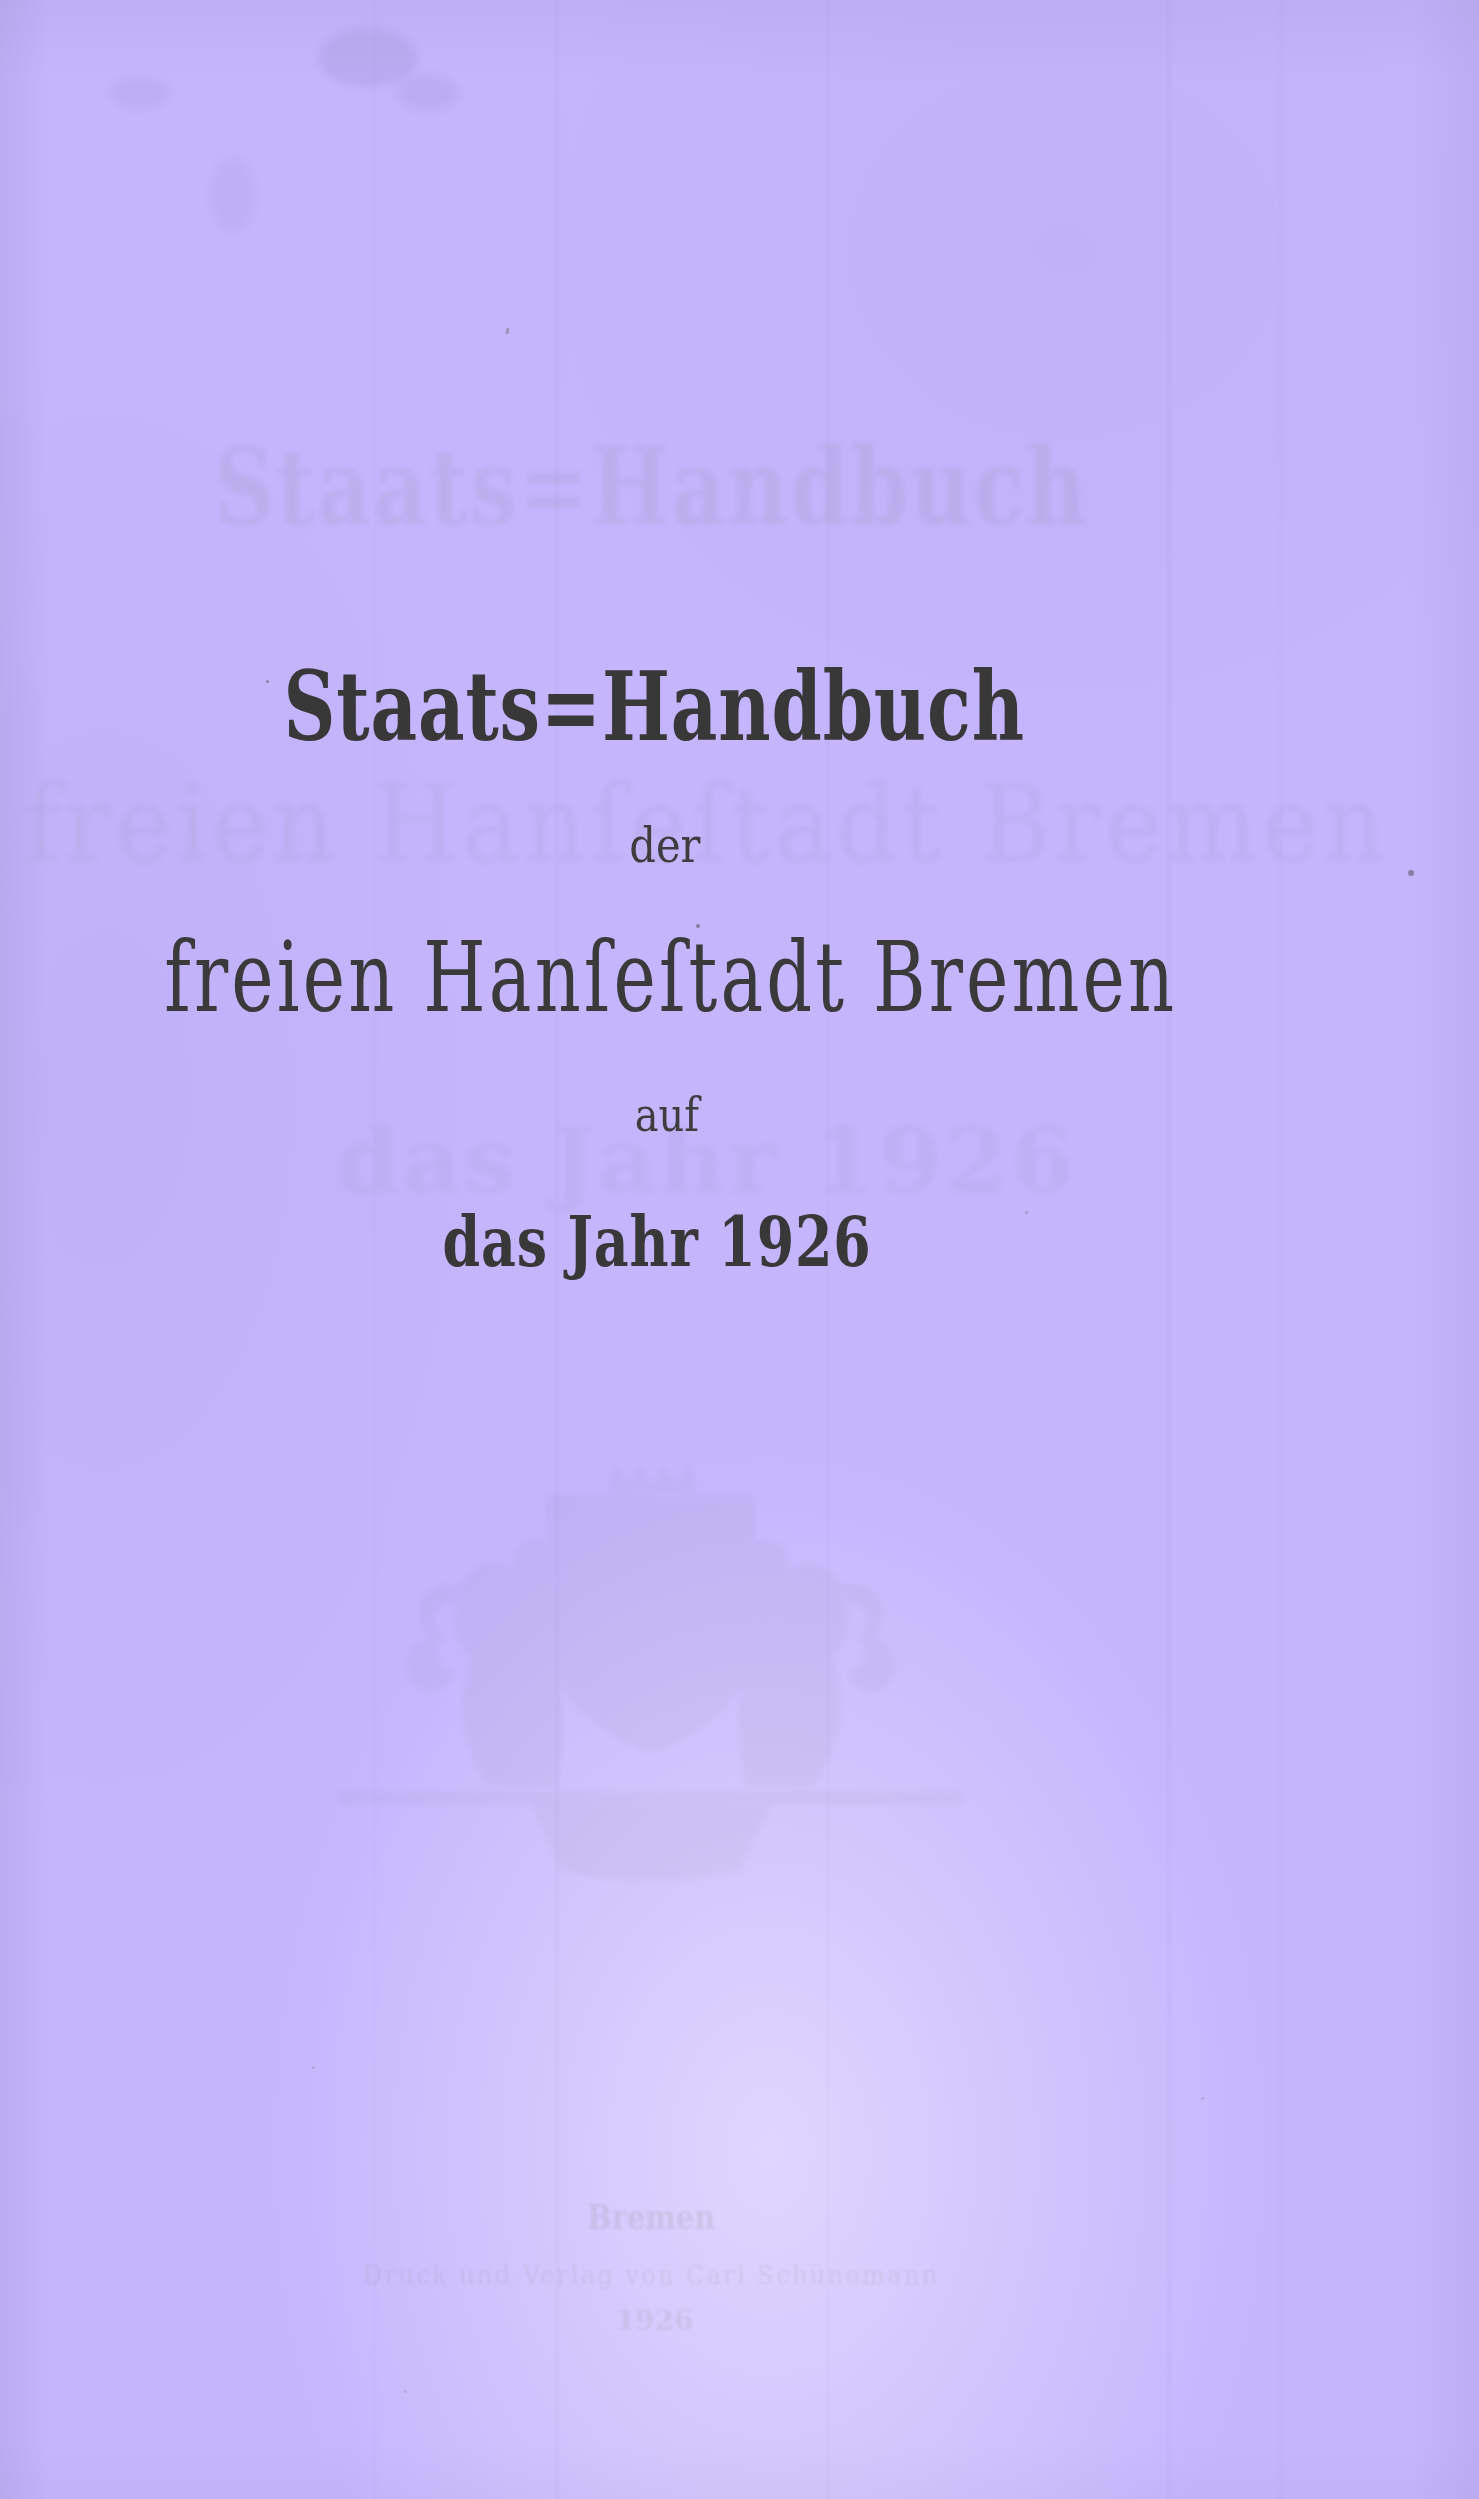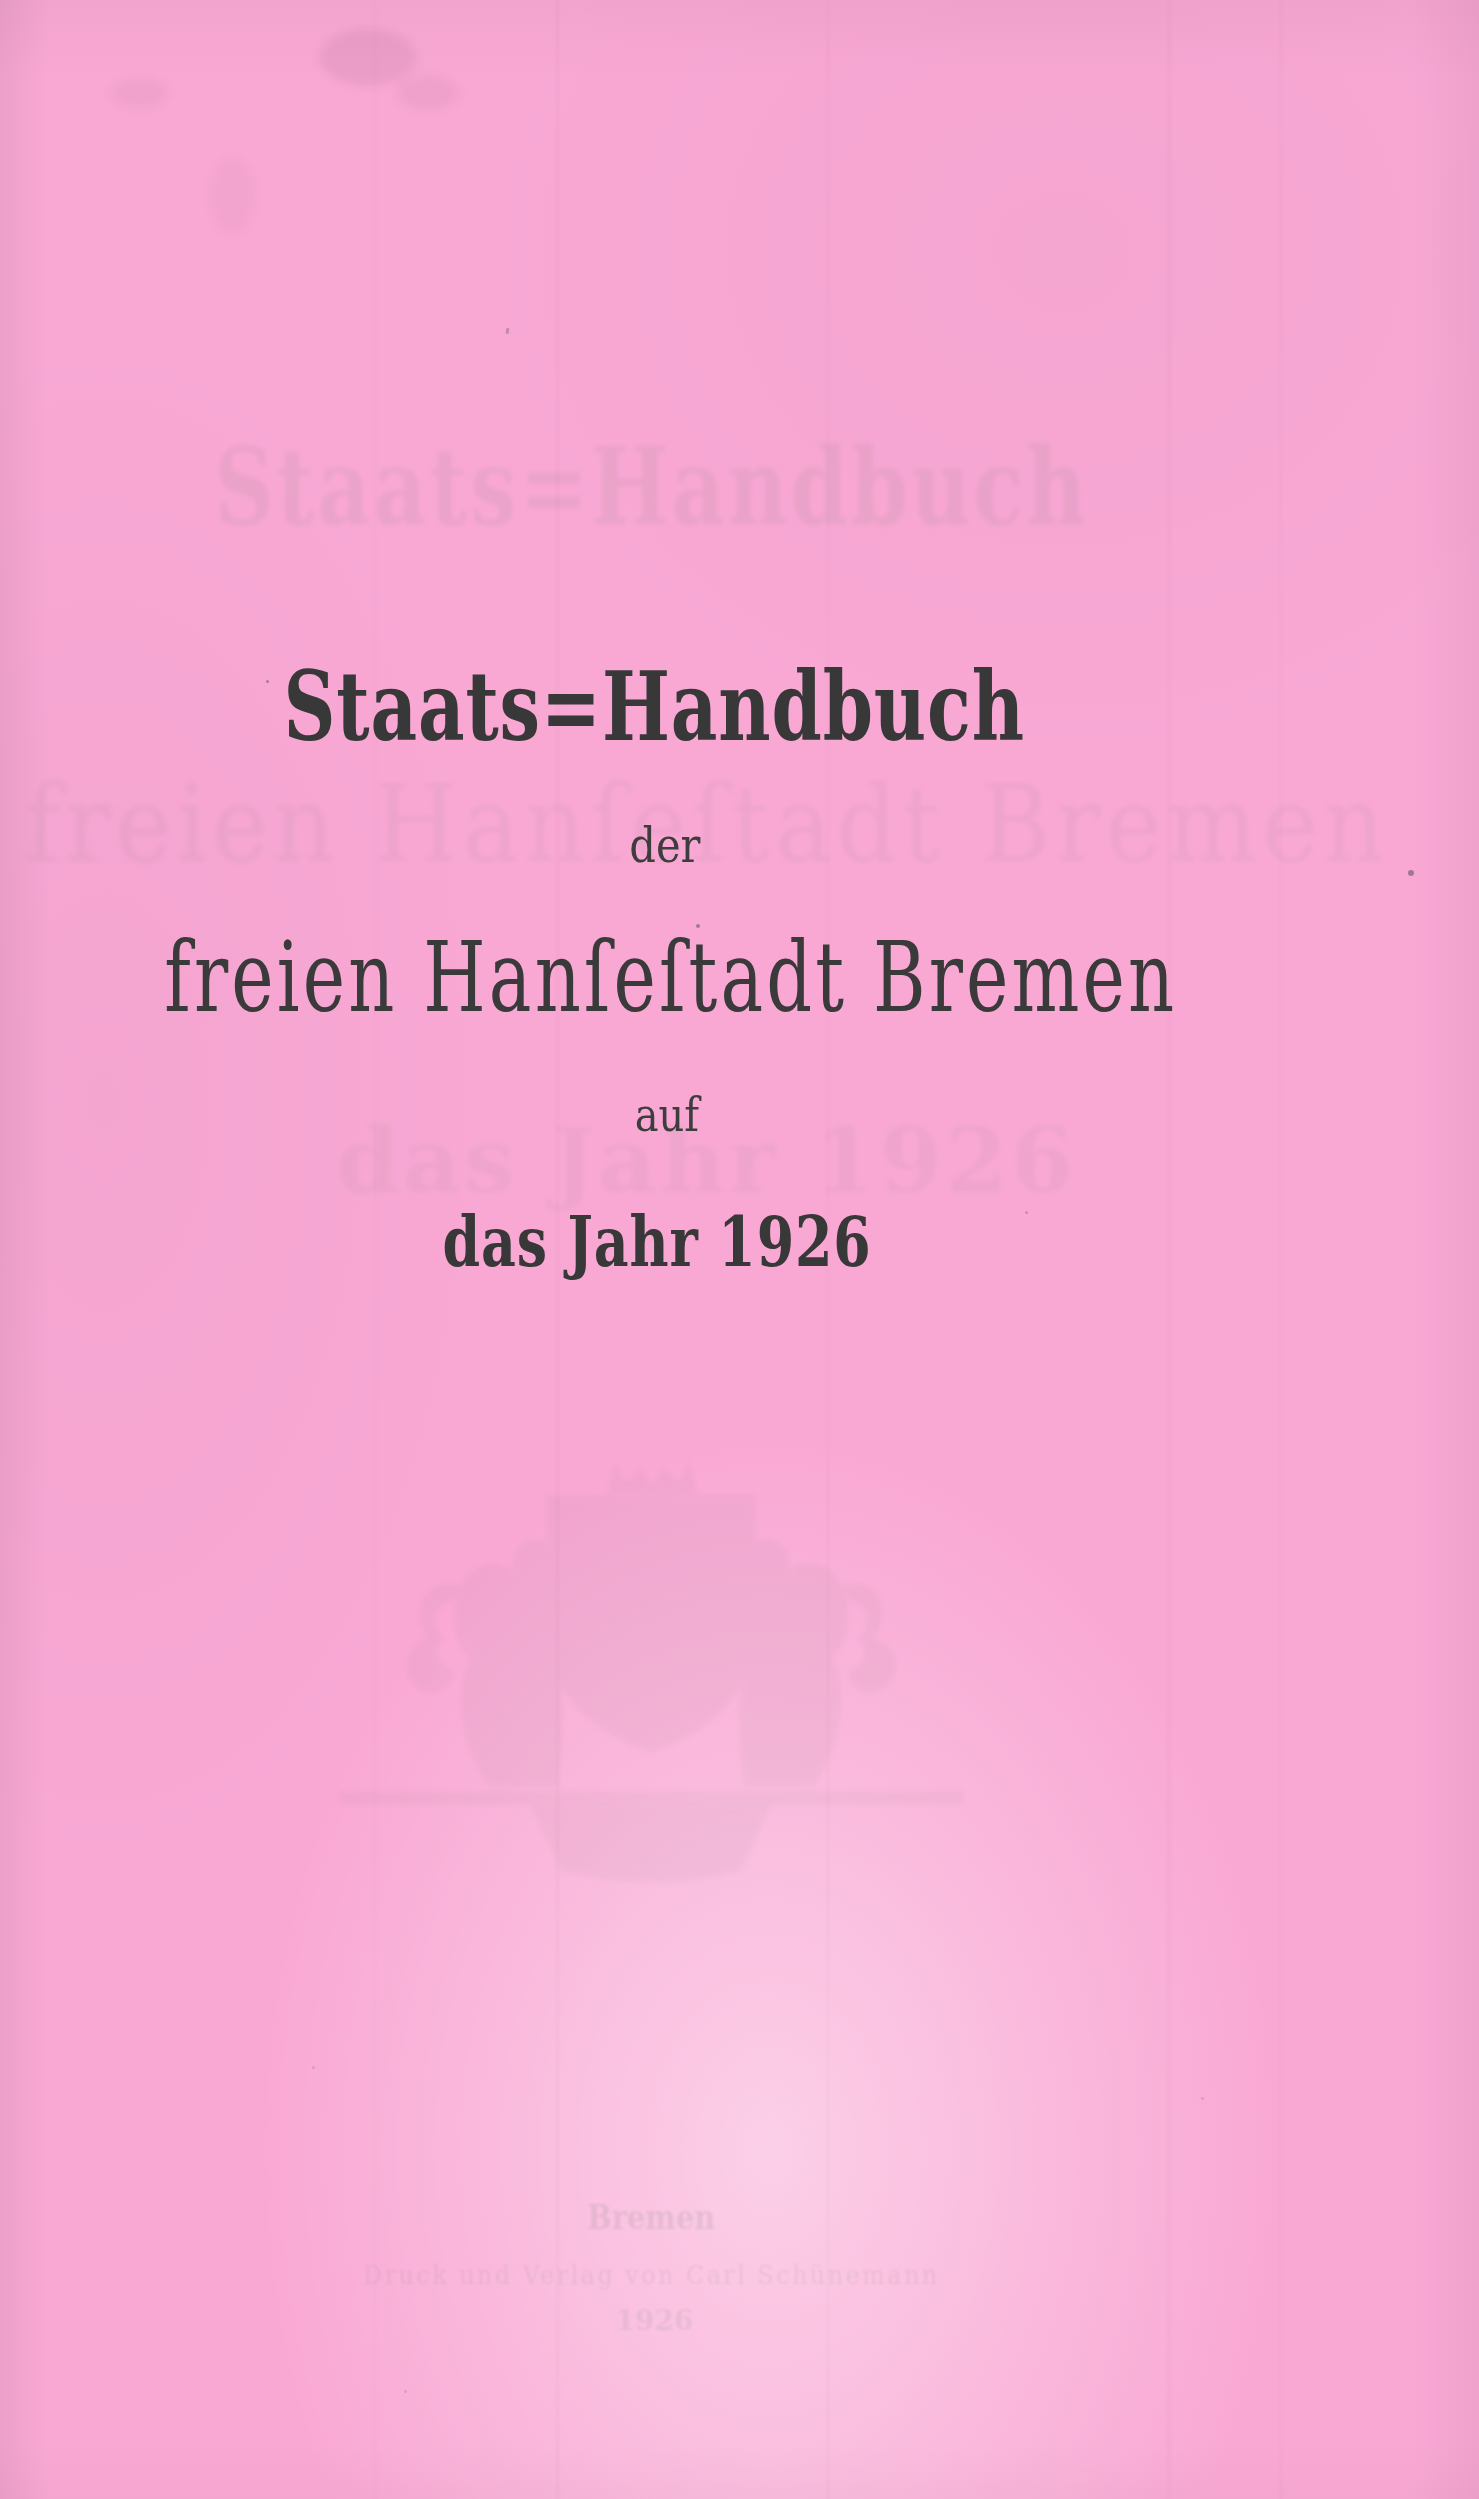--- a/index.html
+++ b/index.html
@@ -1,19 +1,19 @@
 <!DOCTYPE html>
 <html style="font-size:8.5px"><head>
 <meta charset="utf-8">
 <style>
   html,body{margin:0;padding:0;background:#e8e8e6;}
   .page{
     position:relative;
     width:1479px;height:2500px;
-    background:#f9a8d4;
+    background:#c4b5fd;
     overflow:hidden;
     font-family:"DejaVu Serif","Liberation Serif",serif;
   }
   
   .vignette{
     position:absolute;inset:0;pointer-events:none;
     background:
       linear-gradient(90deg, rgba(0,0,0,.050) 0, rgba(0,0,0,0) 50px),
       linear-gradient(270deg, rgba(0,0,0,.040) 0, rgba(0,0,0,0) 69px),
       linear-gradient(180deg, rgba(0,0,0,.030) 0, rgba(0,0,0,0) 80px),

